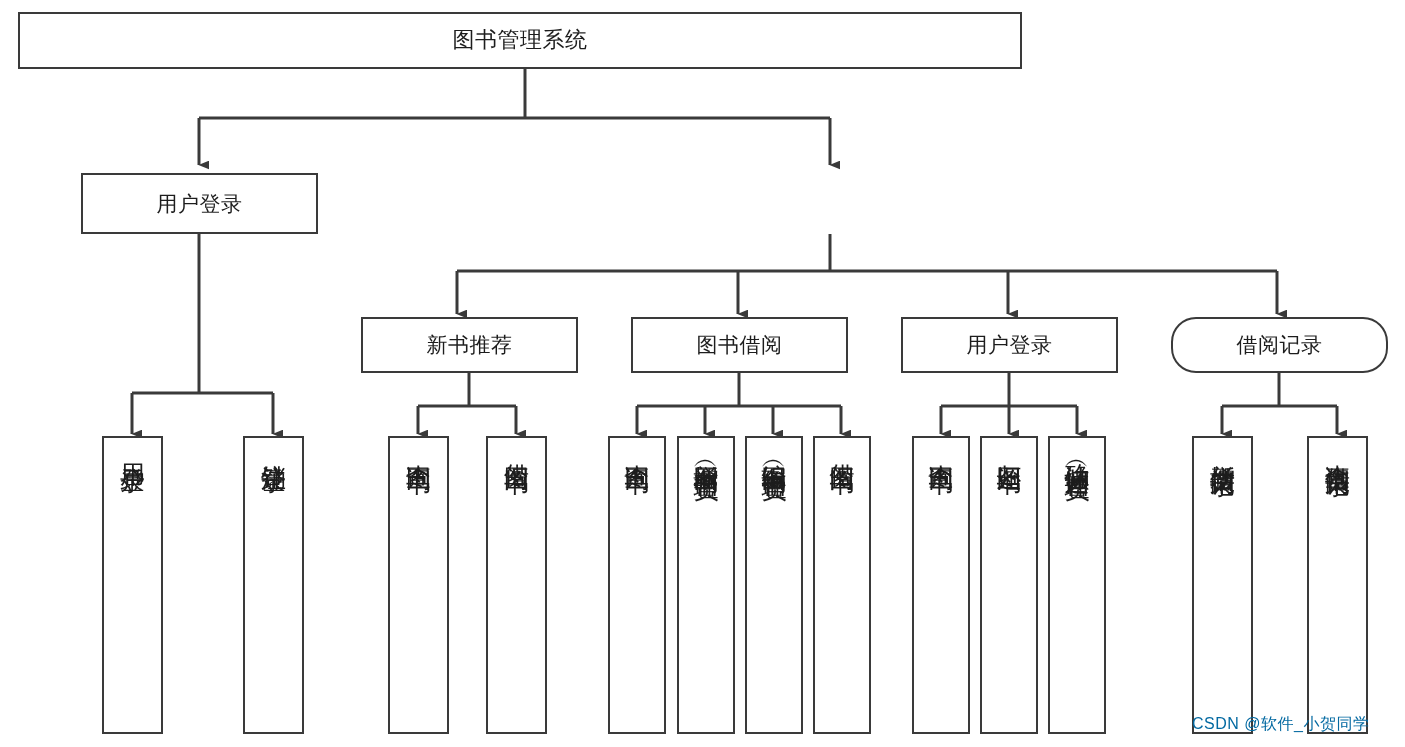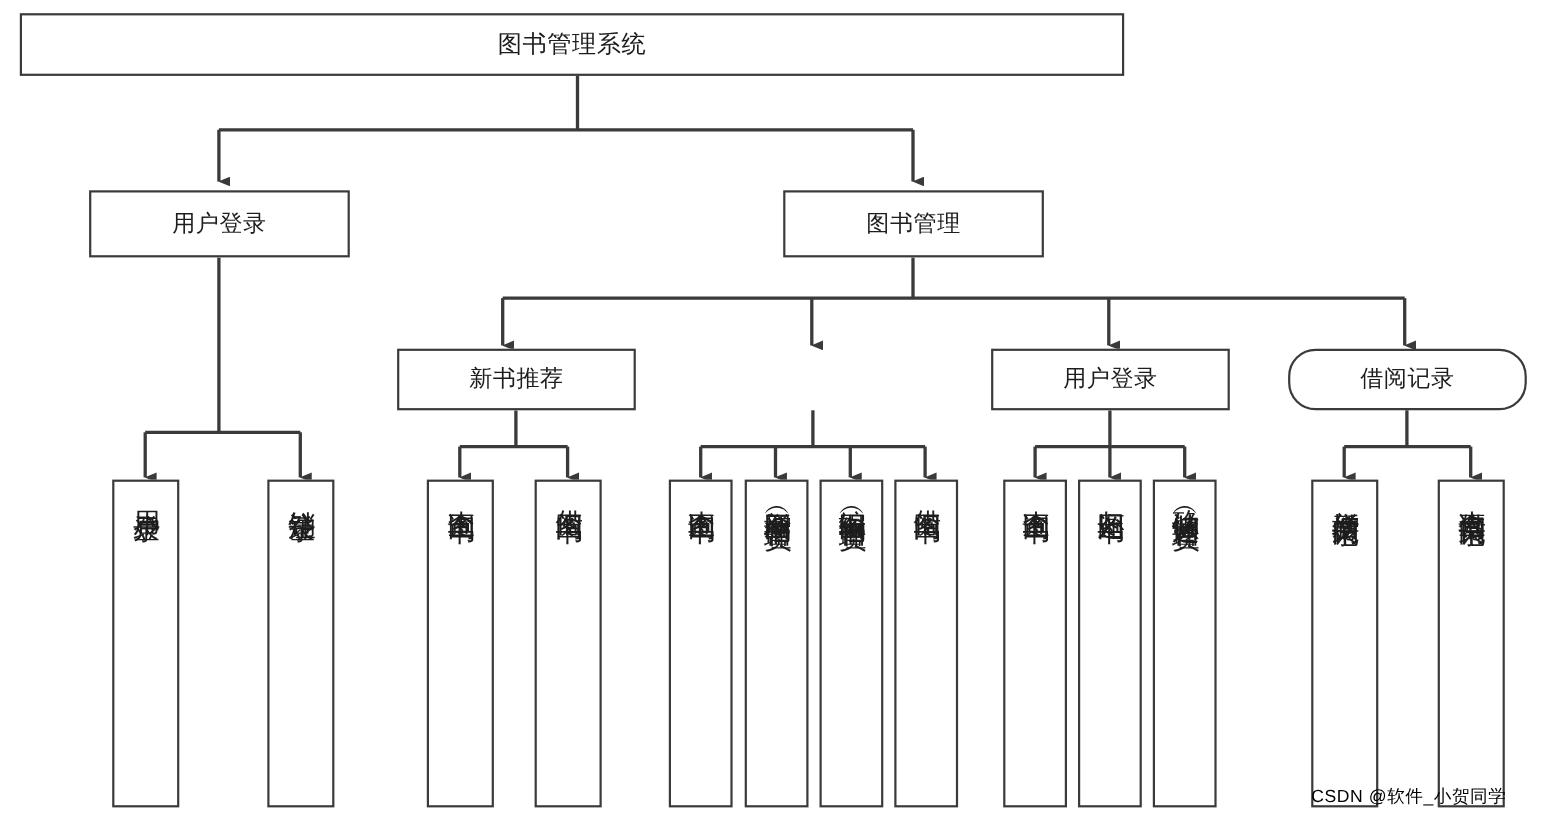--- a/index.html
+++ b/index.html
@@ -57,21 +57,21 @@
     writing-mode: vertical-rl;
     text-orientation: upright;
     font-size: 25px;
     line-height: 1.0;
     letter-spacing: 2px;
     white-space: nowrap;
   }
   .watermark {
     position: absolute;
     font-size: 16px;
-    color: #000000;
+    color: #0369a1;
     white-space: nowrap;
     letter-spacing: 0.5px;
   }
 </style>
 </head>
 <body>
 
 <div id="canvas">
 
   <svg id="wires" viewBox="0 0 1405 747">
@@ -125,26 +125,26 @@
     </g>
   </svg>
 
   <div class="node h root" style="left:18px; top:12px; width:1004px; height:57px;">
     <span class="lbl">图书管理系统</span>
   </div>
 
   <div class="node h" style="left:81px; top:173px; width:237px; height:61px;">
     <span class="lbl">用户登录</span>
   </div>
-  <div class="node h" style="left:712px; top:173px; width:237px; height:61px;">
-    <span class="lbl">图书管理</span>
-  </div>
 
   <div class="node h" style="left:361px; top:317px; width:217px; height:56px;align-items:center;">
     <span class="lbl">新书推荐</span>
+  </div>
+  <div class="node h" style="left:631px; top:317px; width:217px; height:56px;">
+    <span class="lbl">图书借阅</span>
   </div>
   <div class="node h" style="left:901px; top:317px; width:217px; height:56px;">
     <span class="lbl">用户登录</span>
   </div>
   <div class="node h" style="left:1171px; top:317px; width:217px; height:56px;border-radius:25px;">
     <span class="lbl">借阅记录</span>
   </div>
 
   <div class="node v" style="left:102px; top:436px; width:61px; height:298px;">
     <span class="lbl">用户登录</span>

